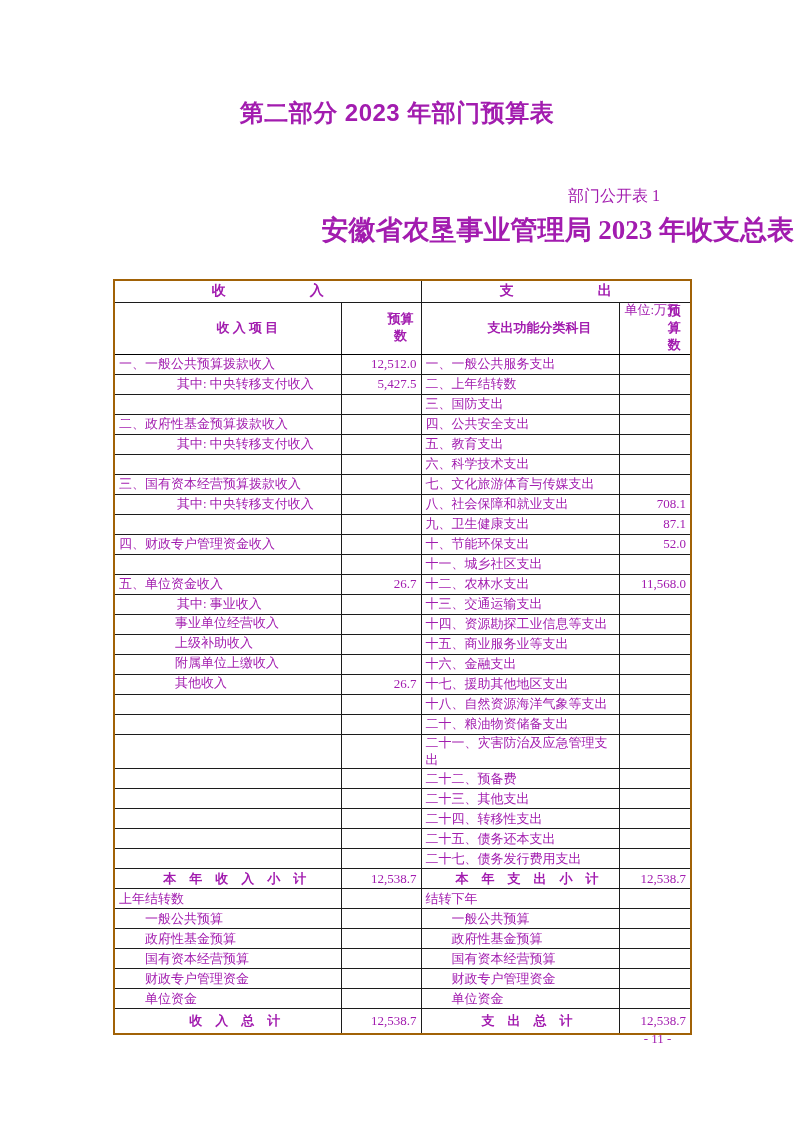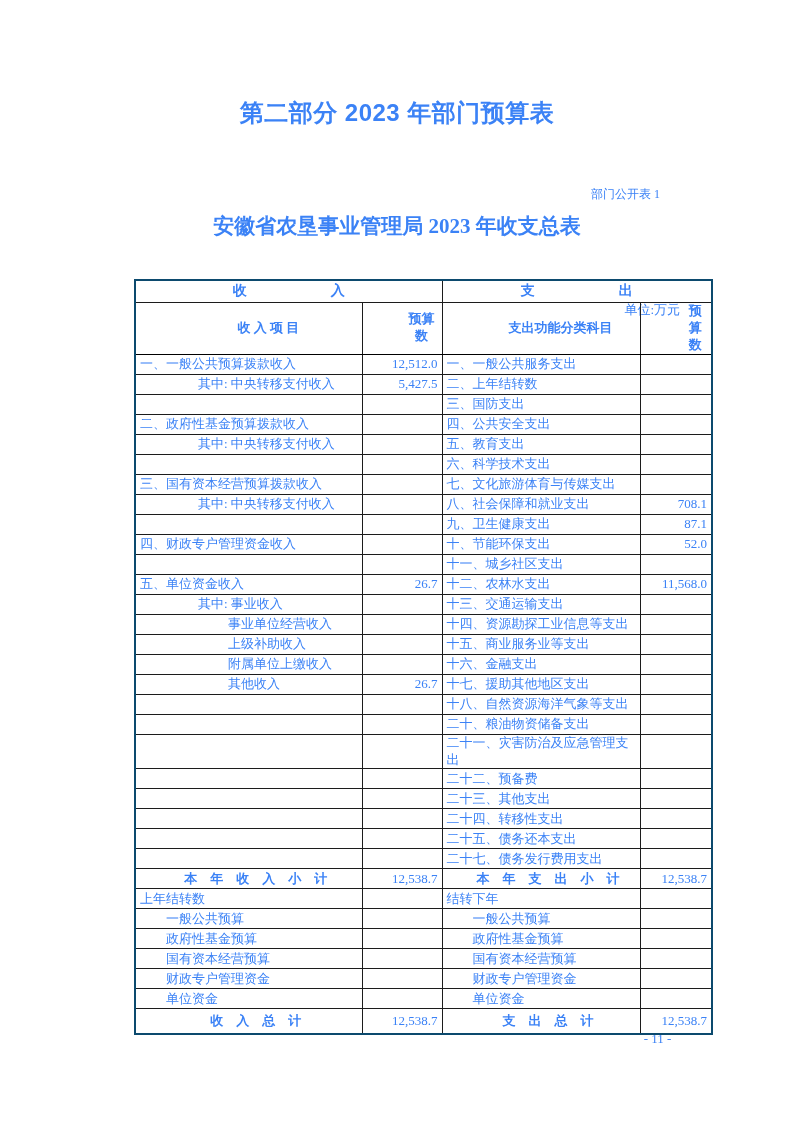--- a/index.html
+++ b/index.html
@@ -1,53 +1,53 @@
 <!DOCTYPE html>
 <html><head>
 <meta charset="utf-8">
 <style>
   html,body{margin:0;padding:0;background:#fff;}
   .page{
     position:relative;width:794px;height:1123px;background:#ffffff;
-    font-family:"Liberation Serif","DejaVu Serif",serif;color:#3b82f6;overflow:hidden;
+    font-family:"Liberation Serif","DejaVu Serif",serif;color:#a21caf;overflow:hidden;
   }
   .title{
     position:absolute;top:97px;left:0;width:100%;text-align:center;
     font-family:"Liberation Sans","DejaVu Sans",sans-serif;
     font-size:24px;font-weight:600;letter-spacing:0.5px;
   }
   .table-label{
     position:absolute;top:186px;left:0;width:660px;text-align:right;
-    font-size:12px;
+    font-size:16px;
   }
   .subtitle{
-    position:absolute;top:212px;left:0;width:100%;text-align:center;
-    font-size:21px;font-weight:bold;
+    position:absolute;top:212px;left:0;width:100%;text-align:right;
+    font-size:27px;font-weight:bold;
   }
   .unit-note{
     position:absolute;top:257px;left:0;width:680px;text-align:right;
     font-size:13px;
     margin-top:44px;
   }
   table.budget-table{
     position:absolute;top:279px;left:113px;width:577px;
     border-collapse:collapse;table-layout:fixed;
-    border:2px solid #0c4a6e;font-size:13px;line-height:1.3;margin-left:21px;
+    border:2px solid #a16207;font-size:13px;line-height:1.3;
   }
   .budget-table th,.budget-table td{
     border:1px solid #1c1c1c;padding:0 4px;height:19px;
     vertical-align:middle;overflow:hidden;word-break:break-all;
   }
   .budget-table thead th{font-weight:bold;text-align:center;}
   .budget-table thead tr.group-row th{height:21px;font-size:14px;}
   .budget-table thead tr.colhead-row th{border-bottom:1.5px solid #000;padding-left:43px;}
   .c-item{text-align:left;padding-left:6px;}
   .c-item.ind1{padding-left:30px;}
   .c-item.ind2{padding-left:62px;}
-  .c-item.ind3{padding-left:92px;}
+  .c-item.ind3{padding-left:60px;font-family:Liberation Mono, monospace;}
   .c-num{text-align:right;padding-right:4px;}
   tr.subtotal td{border-top:1.5px solid #000;}
   tr.subtotal .c-item,tr.total .c-item{text-align:center;font-weight:bold;padding-left:18px;}
   tr.total td{border-top:1.5px solid #000;height:24px;}
   .page-number{
     position:absolute;top:1031px;left:560px;width:195px;text-align:center;
     font-size:13px;
   }
 </style>
 </head>

